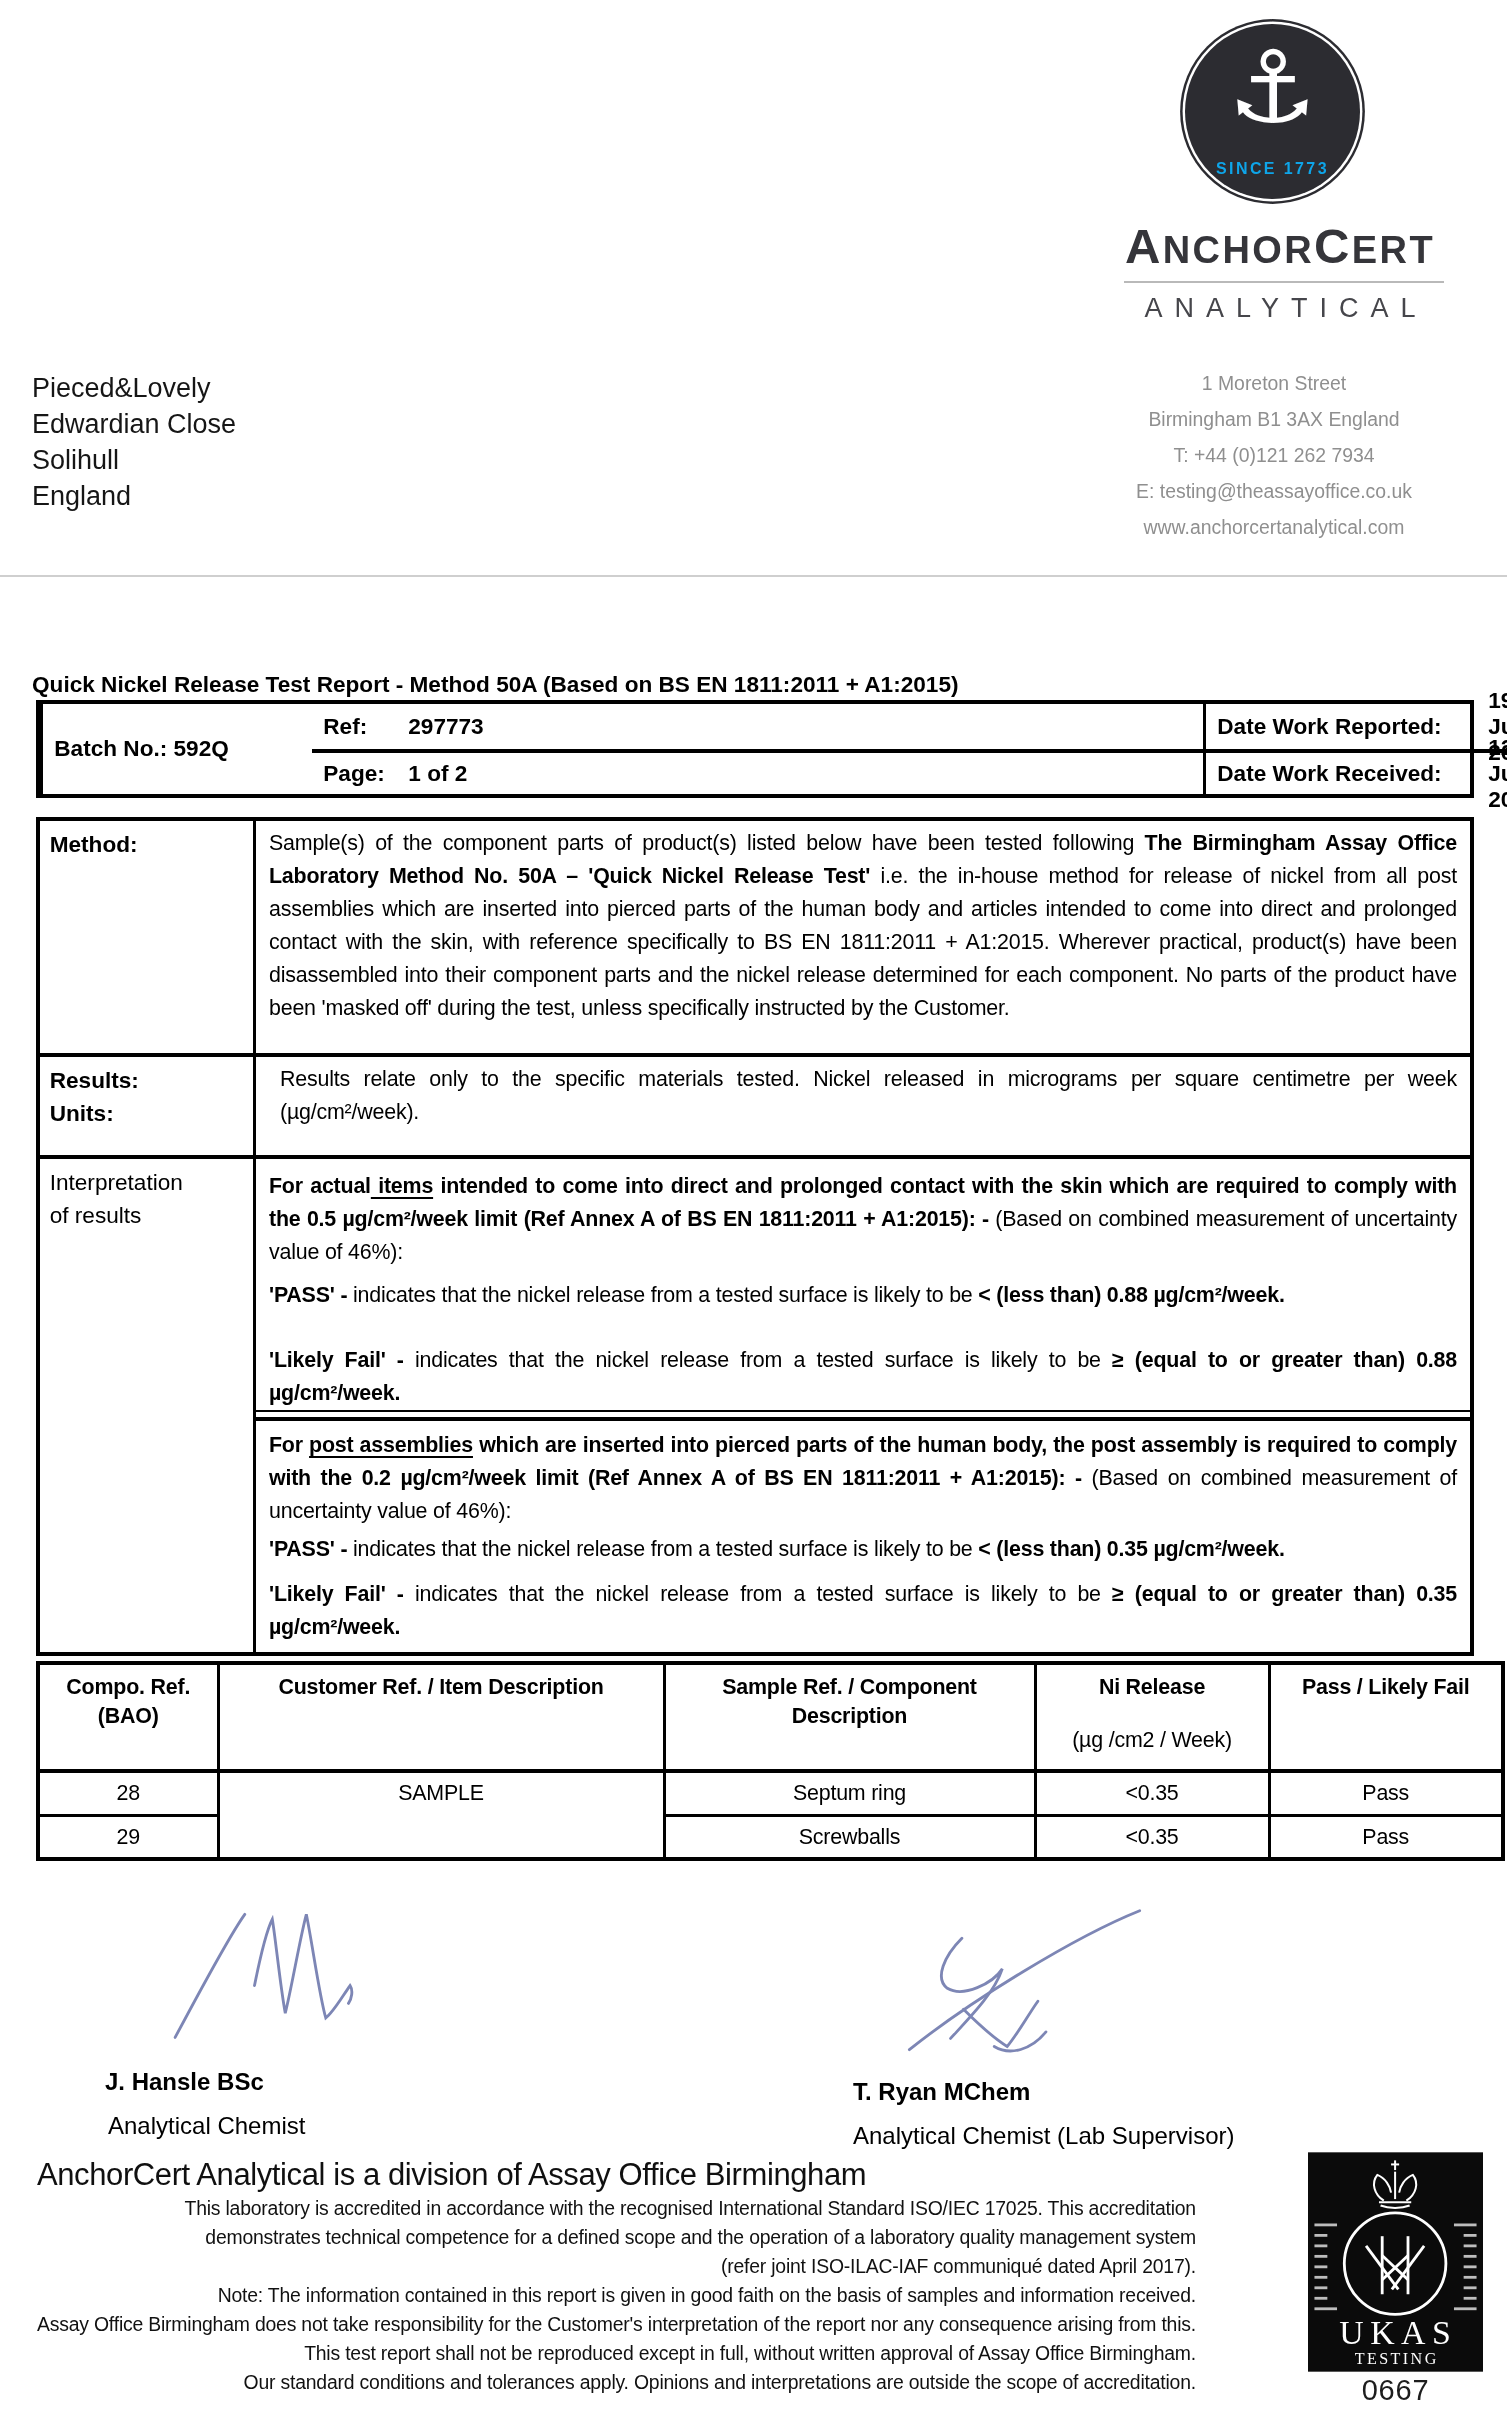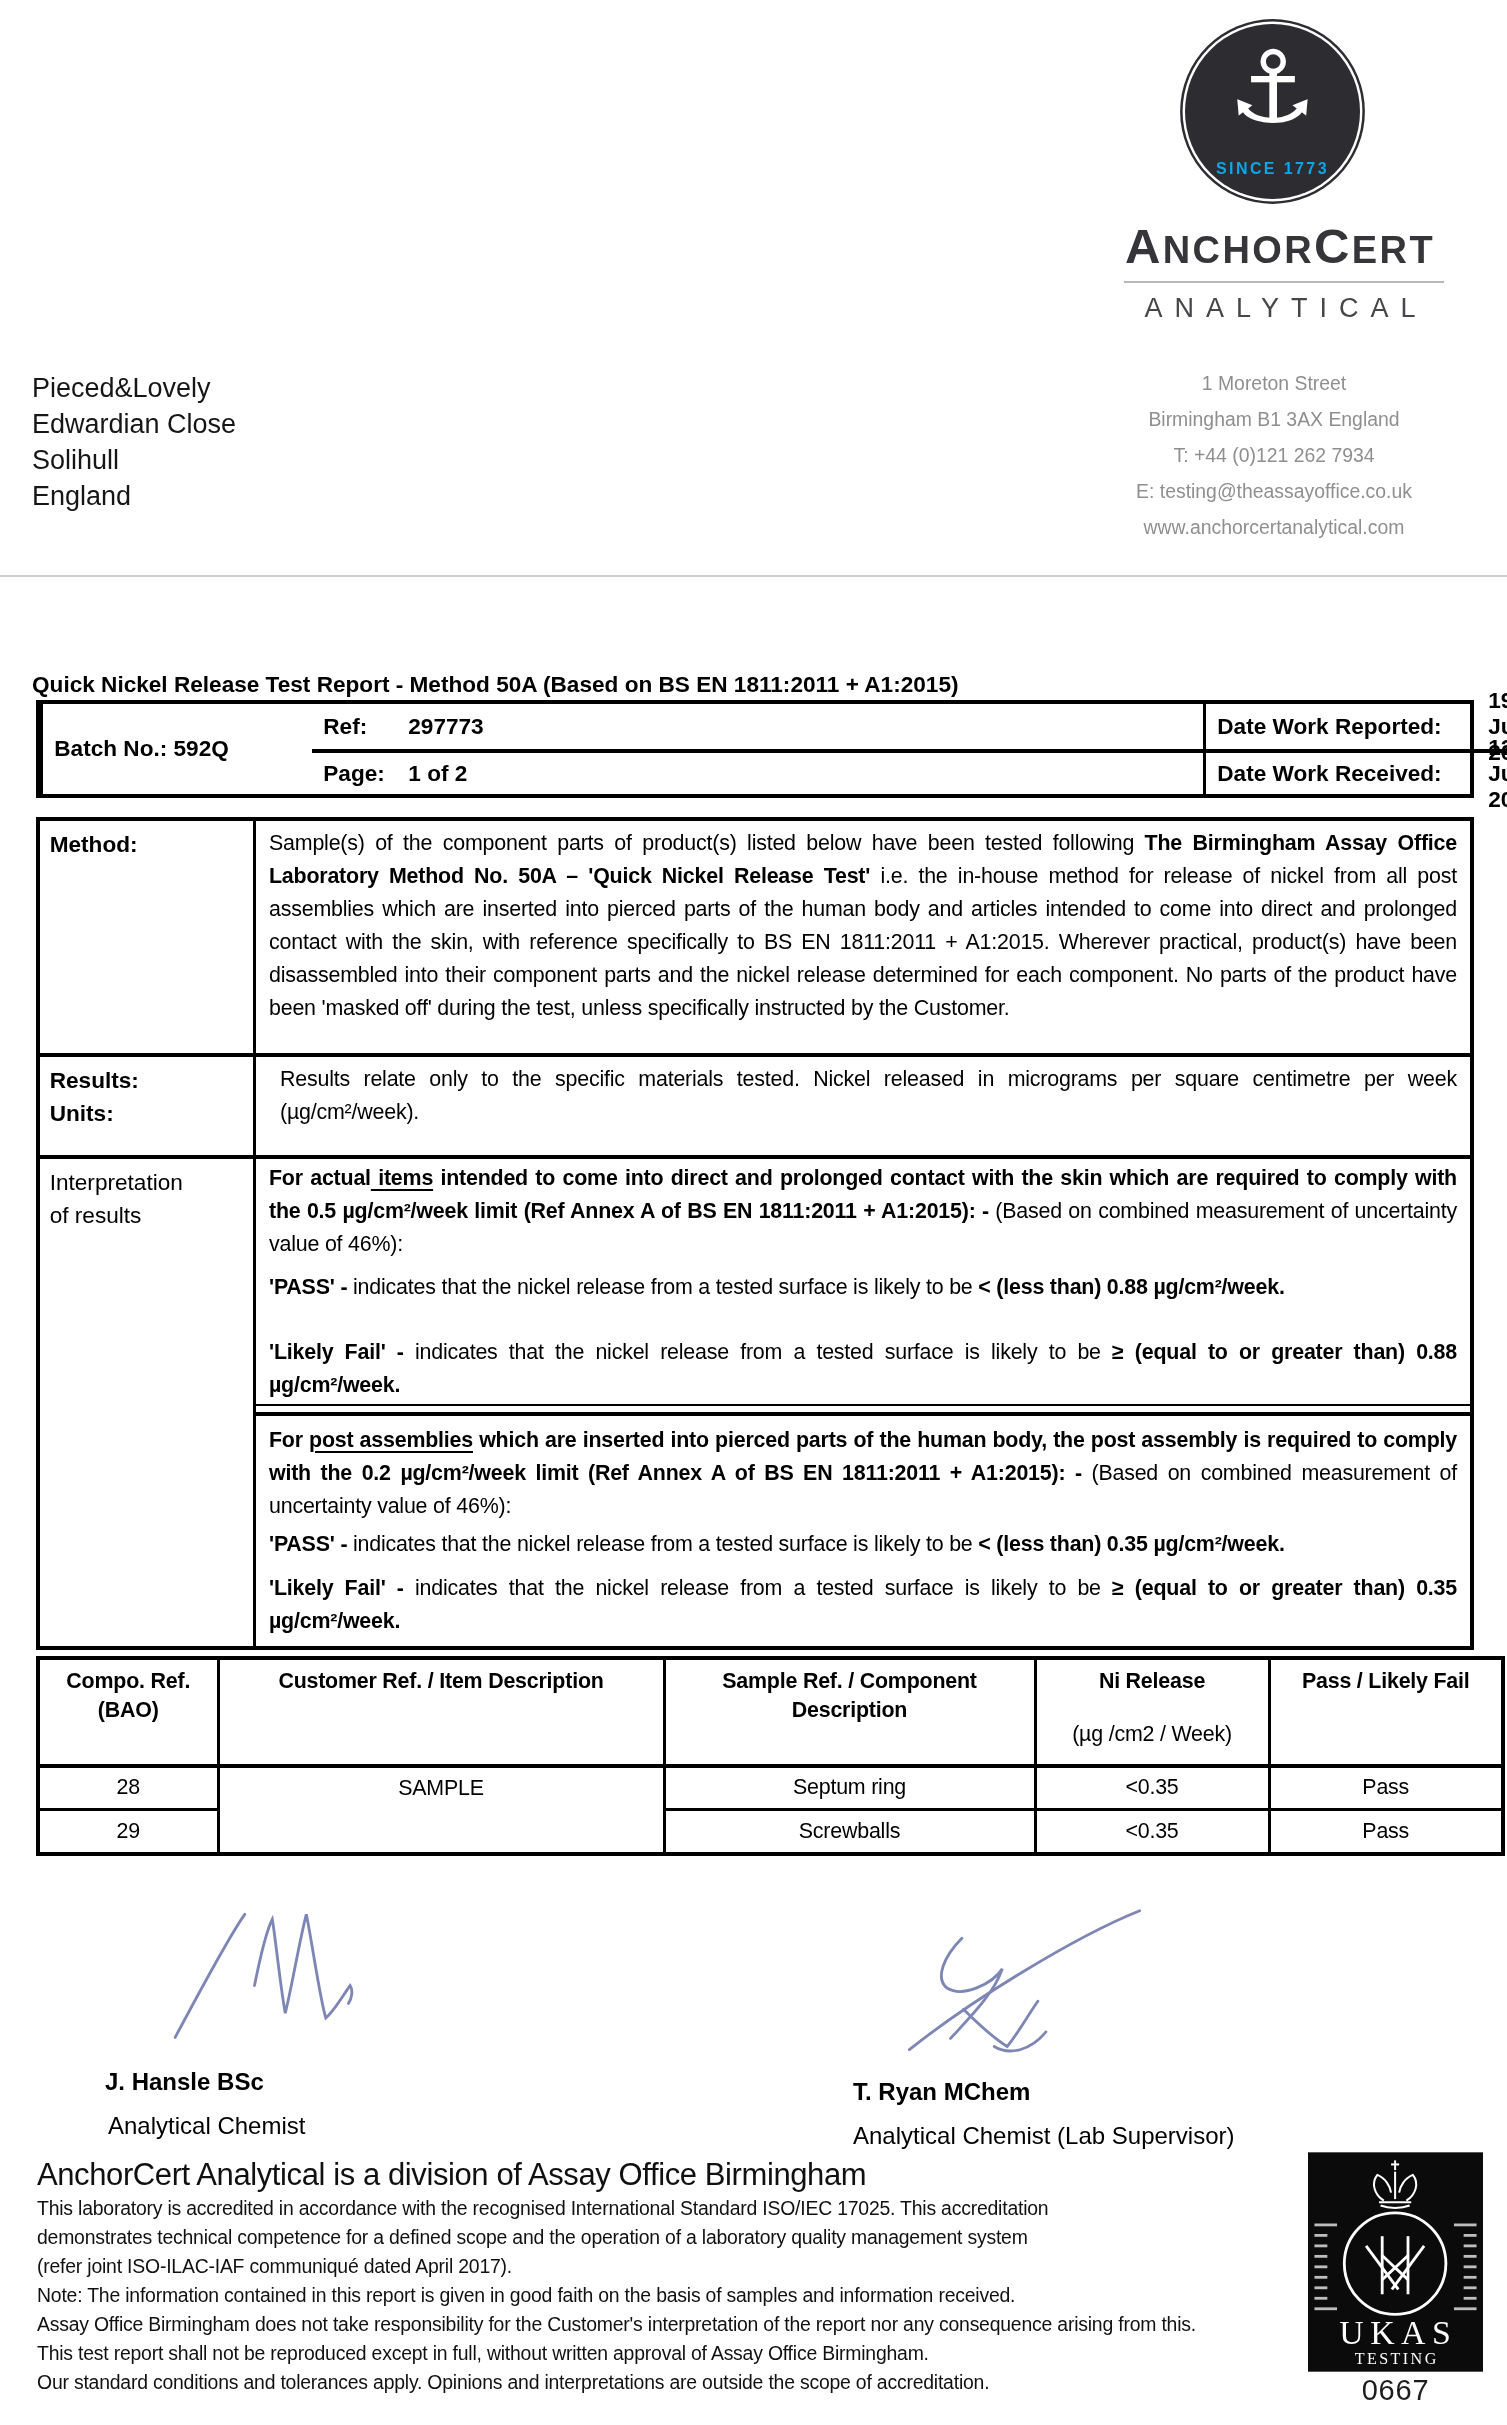--- a/index.html
+++ b/index.html
@@ -101,21 +101,21 @@
   .mcontent {
     flex: 1; padding: 5.7px 13px 8px 13px; text-align: justify;
     font-size: 21.4px; line-height: 33px; letter-spacing: -0.2px;
   }
   .row-method .mcontent { min-height: 232px; }
   .row-results { border-top: 4.9px solid #000; }
   .row-results .mcontent { min-height: 98px; padding-left: 24px; }
   .row-interp { border-top: 4px solid #000; }
   .interp-content { flex: 1; padding: 0; display: flex; flex-direction: column; }
   .iblock1 {
-    padding: 3px 13px 0 13px; min-height: 247px;
+    padding: 11px 13px 0 13px; min-height: 247px;
     border-bottom: 2.4px solid #000;
     text-align: justify; font-size: 21.4px; line-height: 33px; letter-spacing: -0.2px;
   }
   .iblock2 {
     border-top: 4px solid #000; margin-top: 5.7px;
     padding: 8px 13px 8px 13px;
     text-align: justify; font-size: 21.4px; line-height: 33px; letter-spacing: -0.2px;
   }
   .p-intro { margin: 0 0 9.7px 0; }
   .iblock2 .p-intro { margin-bottom: 4.9px; }
@@ -147,21 +147,21 @@
   .sig-name { position: absolute; font-size: 24px; font-weight: bold; white-space: nowrap; }
   .sig-role { position: absolute; font-size: 24px; white-space: nowrap; }
 
   
   .footer-heading {
     position: absolute; left: 37px; top: 2157px;
     font-size: 31px; letter-spacing: -0.4px; color: #101010; white-space: nowrap;
   }
   .footer-lines {
     position: absolute; left: 37px; top: 2194px;
-    font-size: 19.4px; line-height: 29px; letter-spacing: -0.2px; color: #111;
+    font-size: 19.4px; line-height: 29px; letter-spacing: -0.2px; color: #111; text-align: right;
   }
   .footer-lines span { display: block; white-space: nowrap; }
 
   .ukas { position: absolute; left: 1308px; top: 2152px; }
   .ukas-number {
     position: absolute; left: 1308px; top: 2374px; width: 175px;
     text-align: center; font-size: 29px; color: #1d1d1d; letter-spacing: 0.8px;
   }
 </style>
 </head>

